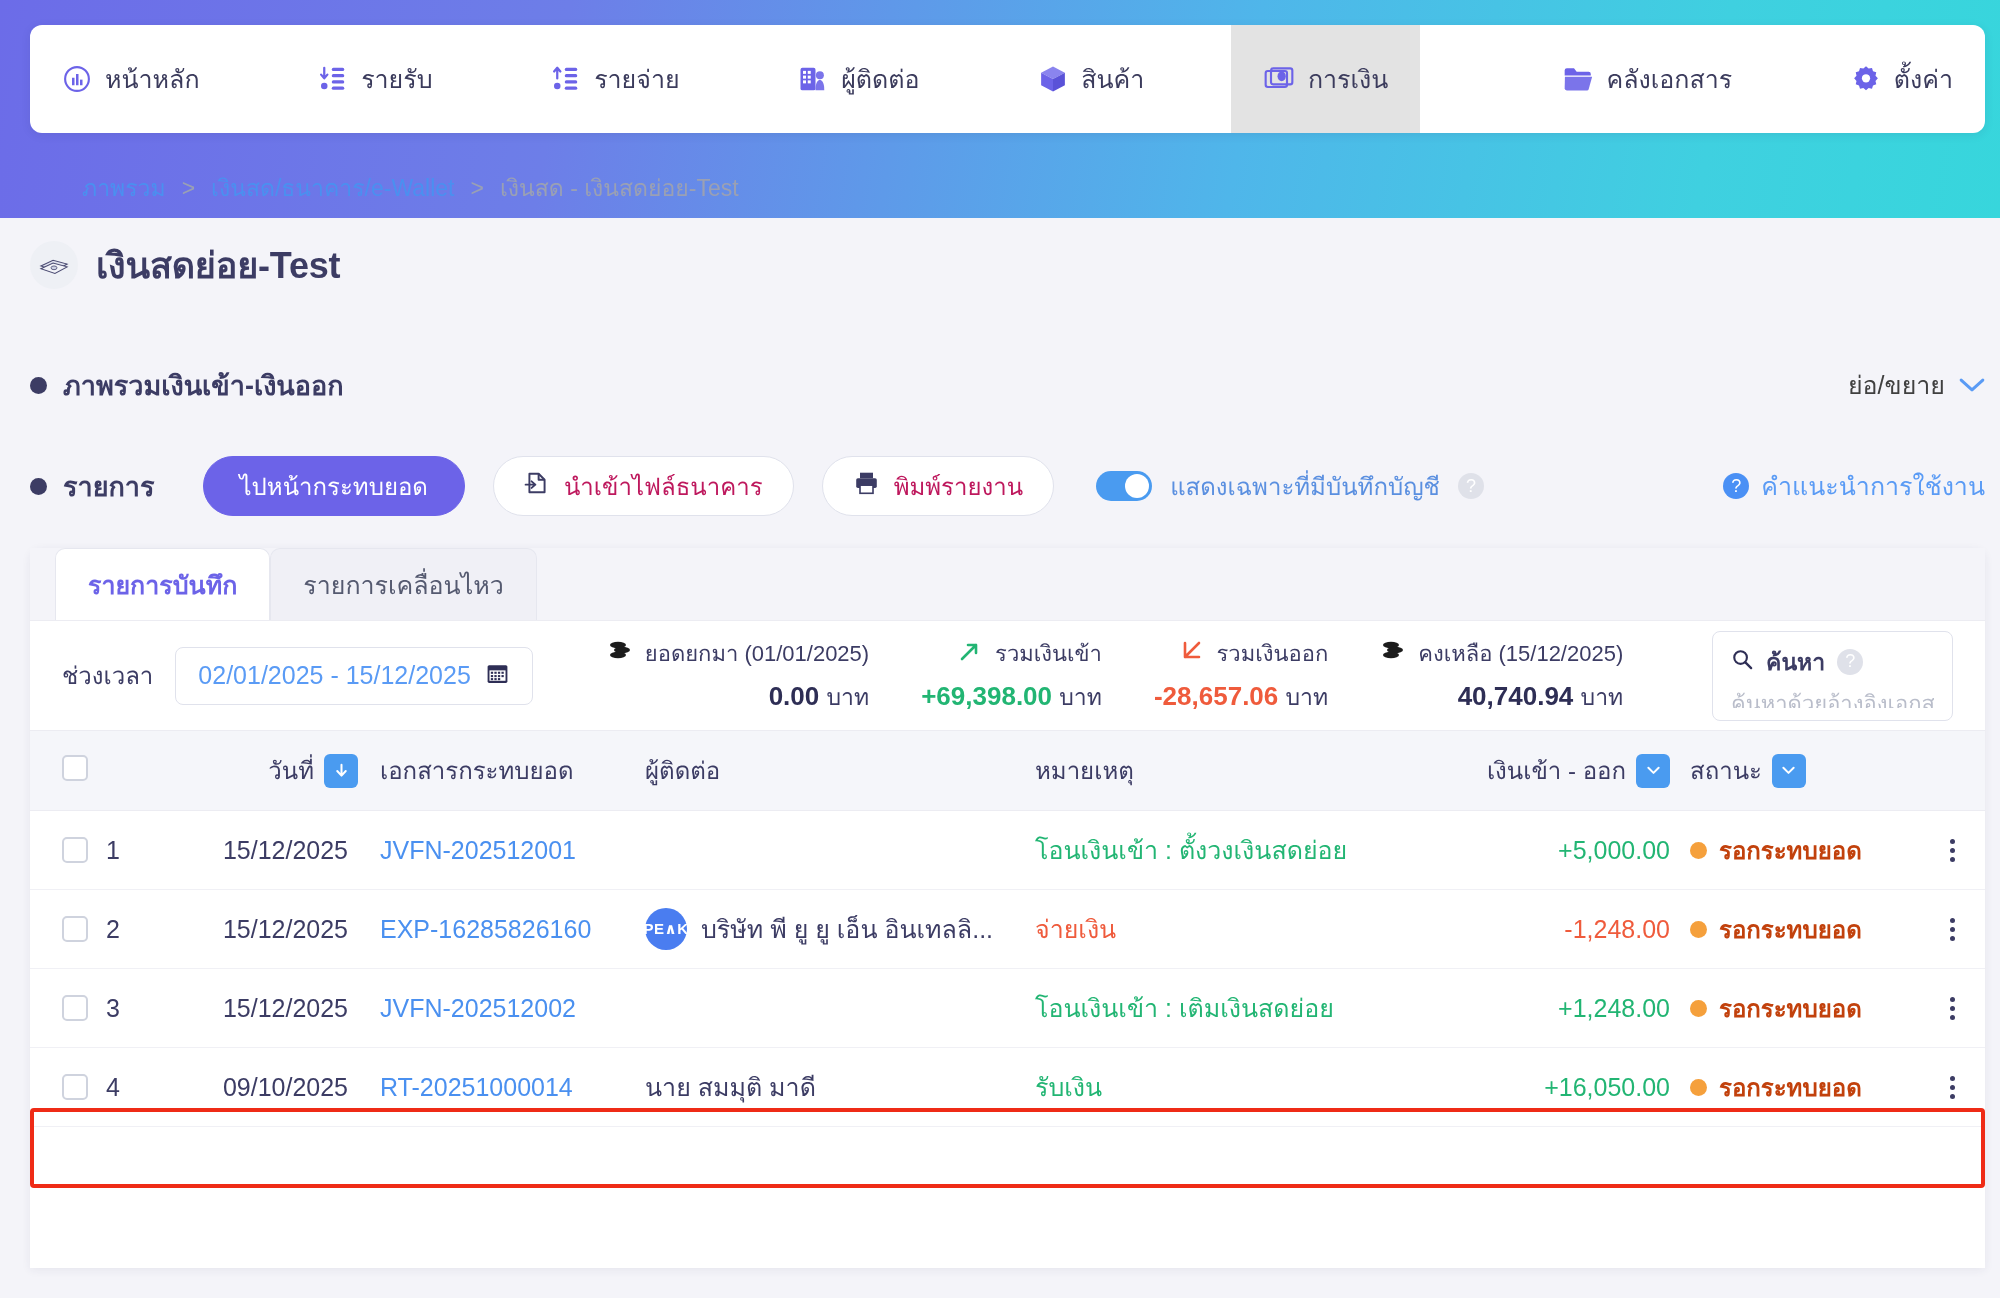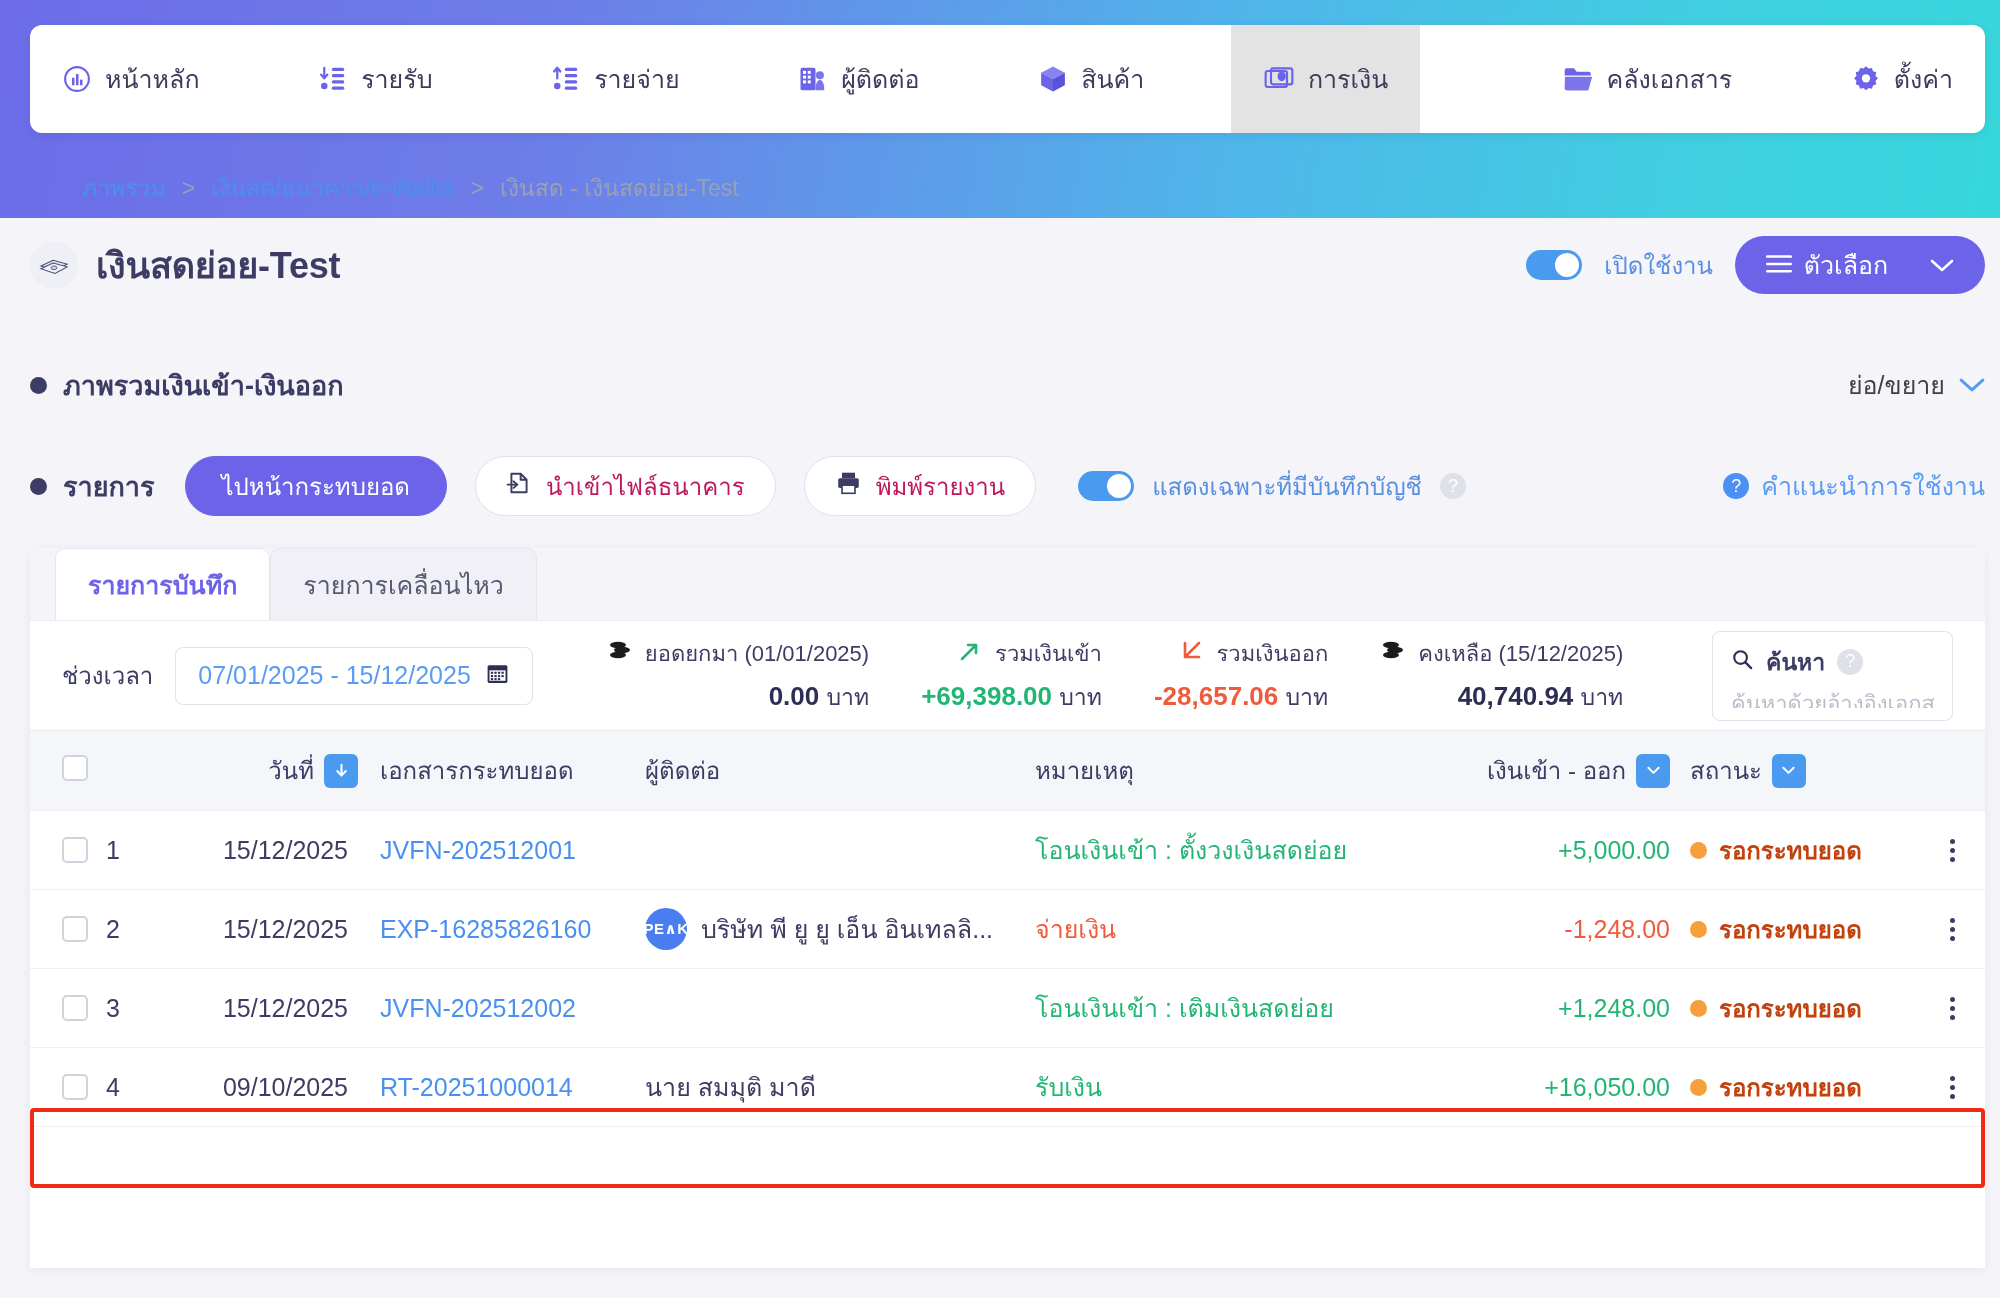--- a/index.html
+++ b/index.html
@@ -106,21 +106,21 @@
   .collapse-link {
     margin-left: auto; color: #404040; font-size: 25px;
     display: flex; align-items: center; gap: 14px; cursor: pointer;
   }
 
   
   .sec-list {
     position: absolute; left: 30px; top: 450px; width: 1955px; height: 72px;
     display: flex; align-items: center;
   }
-  .sec-list .sec-title { margin-right: 30px; }
+  .sec-list .sec-title { margin-right: 48px; }
   .btn-pill {
     height: 60px; border-radius: 30px; border: 1px solid #e0e2ec;
     background: #fff; color: #be185d;
     display: flex; align-items: center; justify-content: center; gap: 14px;
     padding: 0 30px; font-size: 24px; cursor: pointer;
     font-family: inherit; white-space: nowrap;
   }
   .btn-pill.filled {
     background: #6c63e8; color: #fff; border-color: #6c63e8;
     padding: 0 36px;
@@ -380,41 +380,20 @@
 
 <div class="page-head">
   <span class="acct-avatar">
     <svg width="30" height="24" viewBox="0 0 32 24">
       <path d="M2 13 L15 7 L30 11 L17 18 Z" fill="#dfe2ee" stroke="#4b4b72" stroke-width="1.1"></path>
       <path d="M2 16 L15 10 L30 14 L17 21 Z" fill="#f2f3f8" stroke="#4b4b72" stroke-width="1.1"></path>
       <ellipse cx="16" cy="15" rx="3.2" ry="2" fill="#cdd2e4" stroke="#4b4b72" stroke-width="0.9"></ellipse>
     </svg>
   </span>
   <span class="page-title">เงินสดย่อย-Test</span>
-  <div class="head-right">
-    <span class="toggle"></span>
-    <span class="toggle-label">เปิดใช้งาน</span>
-    <button class="btn-primary">
-      <span class="bp-left">
-        <span>
-          <svg width="26" height="20" viewBox="0 0 24 18">
-              <rect y="1" width="24" height="2.3" rx="1.1" fill="#fff"></rect>
-              <rect y="7.8" width="24" height="2.3" rx="1.1" fill="#fff"></rect>
-              <rect y="14.6" width="24" height="2.3" rx="1.1" fill="#fff"></rect>
-            </svg>
-        </span>
-        <span>ตัวเลือก</span>
-      </span>
-      <span>
-        <svg width="24" height="16" viewBox="0 0 24 14">
-            <path d="M2 2 L12 11 L22 2" stroke="#fff" stroke-width="2.6" fill="none" stroke-linecap="round" stroke-linejoin="round"></path>
-          </svg>
-      </span>
-    </button>
-  </div>
 </div>
 
 <div class="sec-overview">
   <span class="dot"></span>
   <span class="sec-title">ภาพรวมเงินเข้า-เงินออก</span>
   <span class="collapse-link">
     <span>ย่อ/ขยาย</span>
     <span>
       <svg width="26" height="17" viewBox="0 0 24 14">
           <path d="M2 2 L12 11 L22 2" stroke="#5a9bf5" stroke-width="2.8" fill="none" stroke-linecap="round" stroke-linejoin="round"></path>
@@ -469,21 +448,21 @@
       <span>รายการบันทึก</span>
     </div>
     <div class="tab">
       <span>รายการเคลื่อนไหว</span>
     </div>
   </div>
 
   <div class="filterbar">
     <span class="range-label">ช่วงเวลา</span>
     <div class="range-box">
-      <span class="range-val">07/01/2025 - 15/12/2025</span>
+      <span class="range-val">02/01/2025 - 15/12/2025</span>
       <span>
         <svg width="25" height="25" viewBox="0 0 24 24">
           <rect x="2.5" y="4" width="19" height="17" rx="1.5" fill="#2e2e55"></rect>
           <rect x="4.3" y="9" width="15.4" height="10" fill="#fff"></rect>
           <g fill="#2e2e55">
               <rect x="5.6" y="10.3" width="2.2" height="2"></rect>
               <rect x="9" y="10.3" width="2.2" height="2"></rect>
               <rect x="12.4" y="10.3" width="2.2" height="2"></rect>
               <rect x="15.8" y="10.3" width="2.2" height="2"></rect>
               <rect x="5.6" y="13.5" width="2.2" height="2"></rect>

